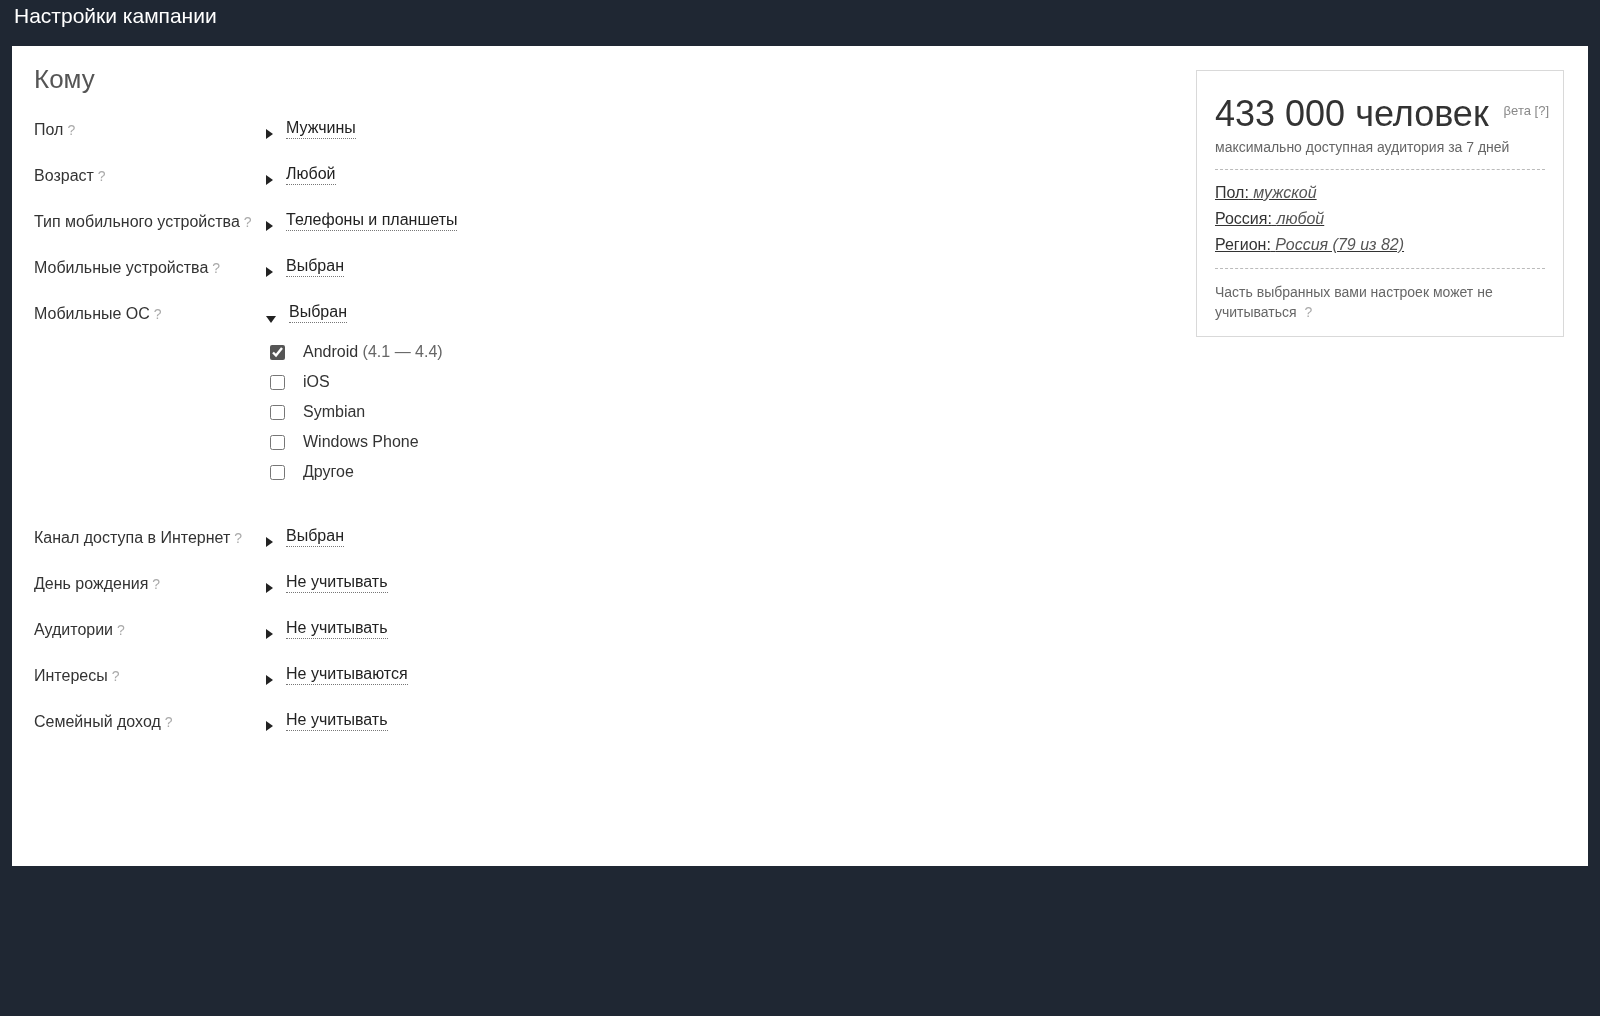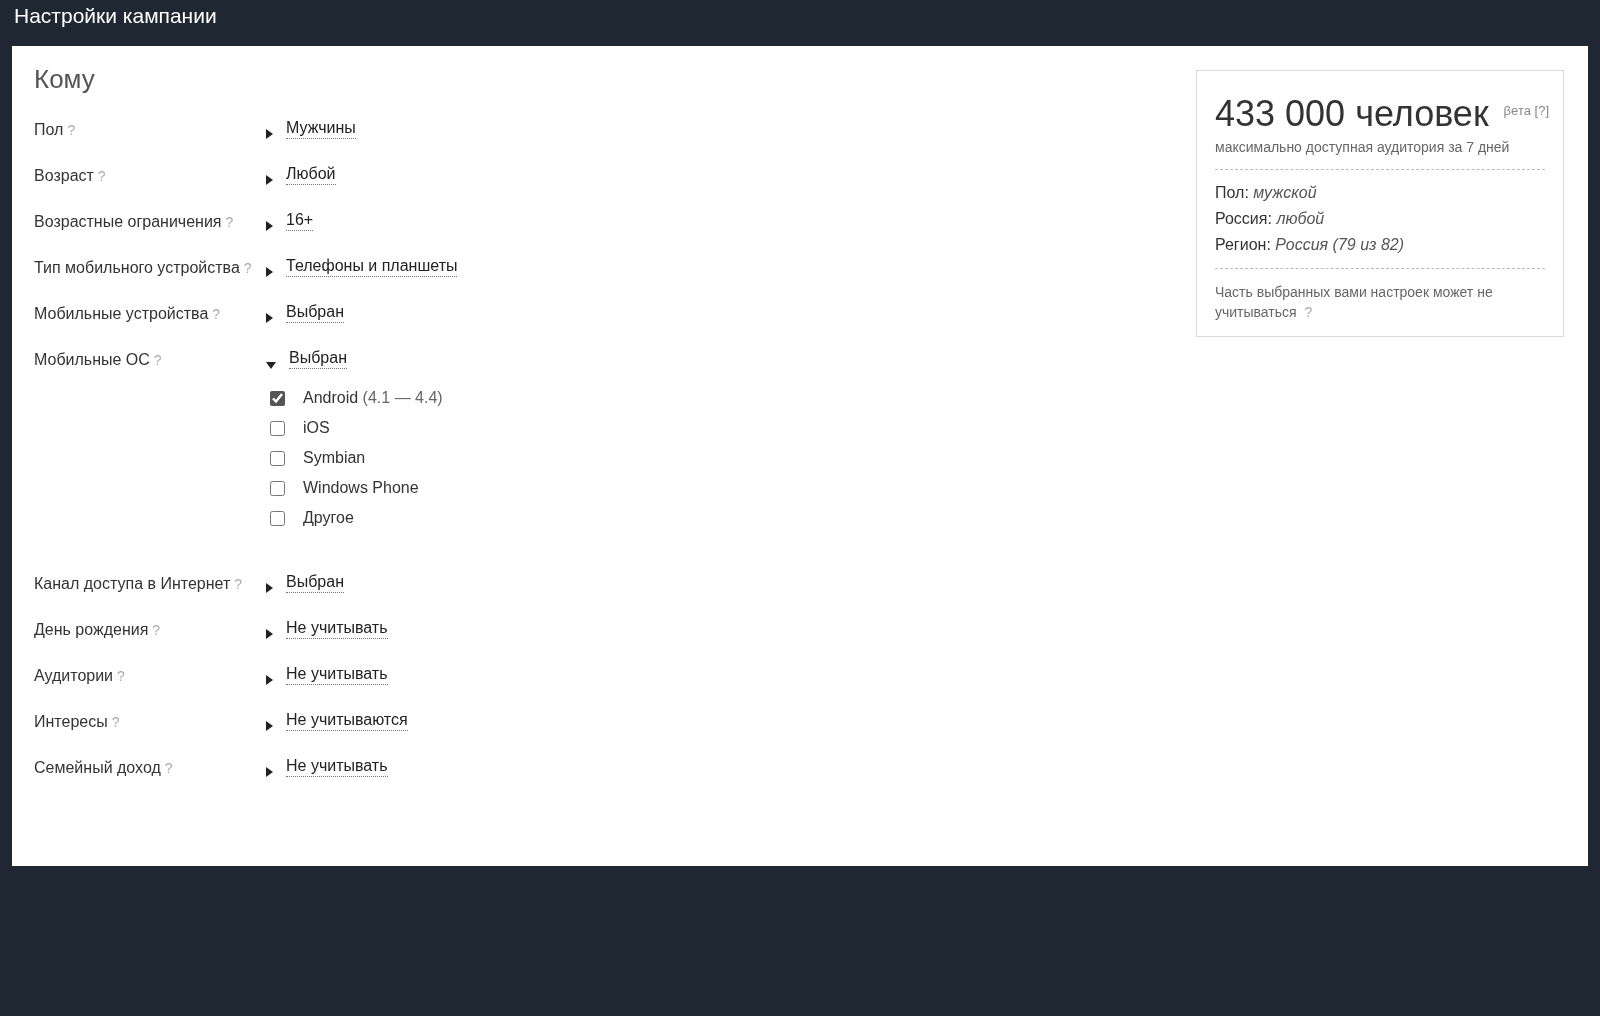--- a/index.html
+++ b/index.html
@@ -131,20 +131,21 @@
     margin-top: 4px;
   }
   .dashed-sep {
     border-top: 1px dashed #bbb;
     margin: 14px 0;
   }
   .sidebox .line {
     font-size: 16px;
     color: #333;
     margin: 8px 0;
+    text-decoration: underline;
   }
   .sidebox .line .ital { font-style: italic; color: #555; }
   .sidebox .note {
     font-size: 14px;
     color: #666;
     line-height: 1.4;
   }
 </style>
 </head>
 <body>
@@ -174,31 +175,20 @@
           <span>Возраст</span><span class="hint">?</span>
         </div>
         <div class="row-value-wrap">
           <div class="row-value-line">
             <span class="tri right"></span>
             <span class="pseudo-link">Любой</span>
           </div>
         </div>
       </div>
 
-      <div class="row">
-        <div class="row-label">
-          <span>Возрастные ограничения</span><span class="hint">?</span>
-        </div>
-        <div class="row-value-wrap">
-          <div class="row-value-line">
-            <span class="tri right"></span>
-            <span class="pseudo-link">16+</span>
-          </div>
-        </div>
-      </div>
 
       <div class="row">
         <div class="row-label">
           <span>Тип мобильного устройства</span><span class="hint">?</span>
         </div>
         <div class="row-value-wrap">
           <div class="row-value-line">
             <span class="tri right"></span>
             <span class="pseudo-link">Телефоны и планшеты</span>
           </div>

